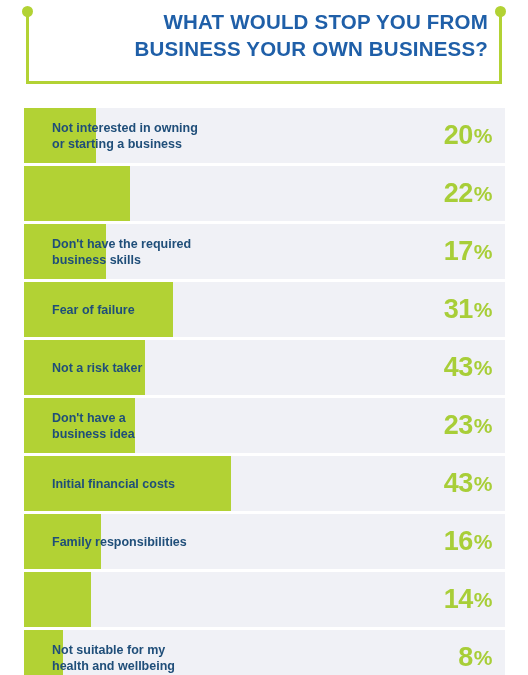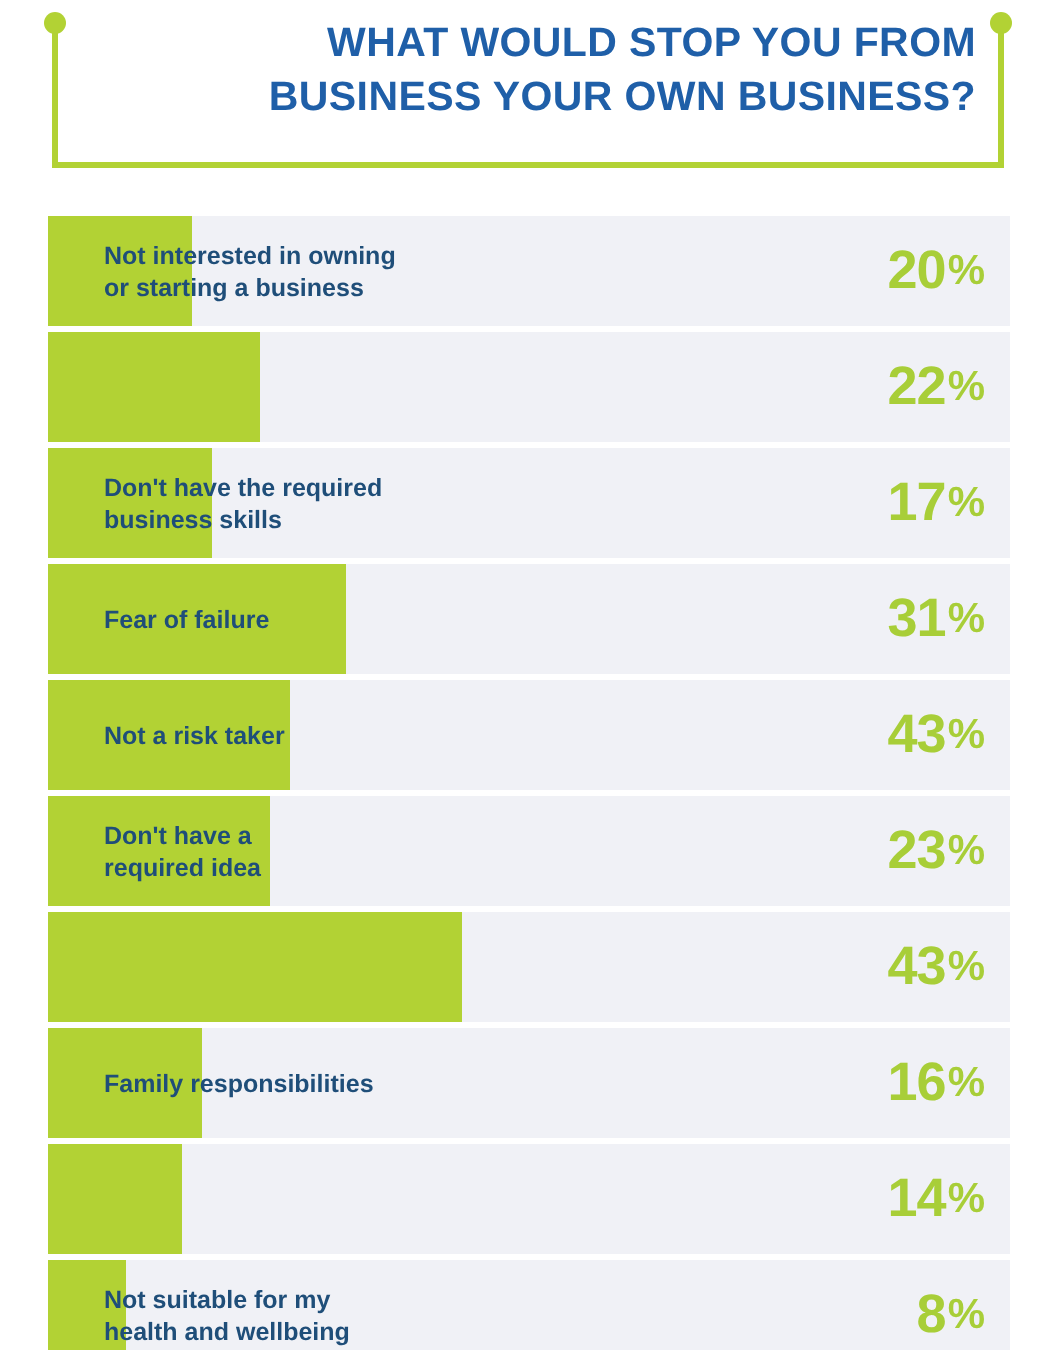--- a/index.html
+++ b/index.html
@@ -173,29 +173,30 @@
       <div class="label">Not a risk taker</div>
       <div class="value">
         <span>43</span>
         <span class="pct">%</span>
       </div>
     </div>
     <div class="row">
       <div class="track"></div>
       <div class="bar" style="width: 110.86px;"></div>
       <div class="label">Don't have a
-required idea</div>
+business idea</div>
       <div class="value">
         <span>23</span>
         <span class="pct">%</span>
       </div>
     </div>
     <div class="row">
       <div class="track"></div>
       <div class="bar" style="width: 207.26px;"></div>
+      <div class="label">Initial financial costs</div>
       <div class="value">
         <span>43</span>
         <span class="pct">%</span>
       </div>
     </div>
     <div class="row">
       <div class="track"></div>
       <div class="bar" style="width: 77.12px;"></div>
       <div class="label">Family responsibilities</div>
       <div class="value">

